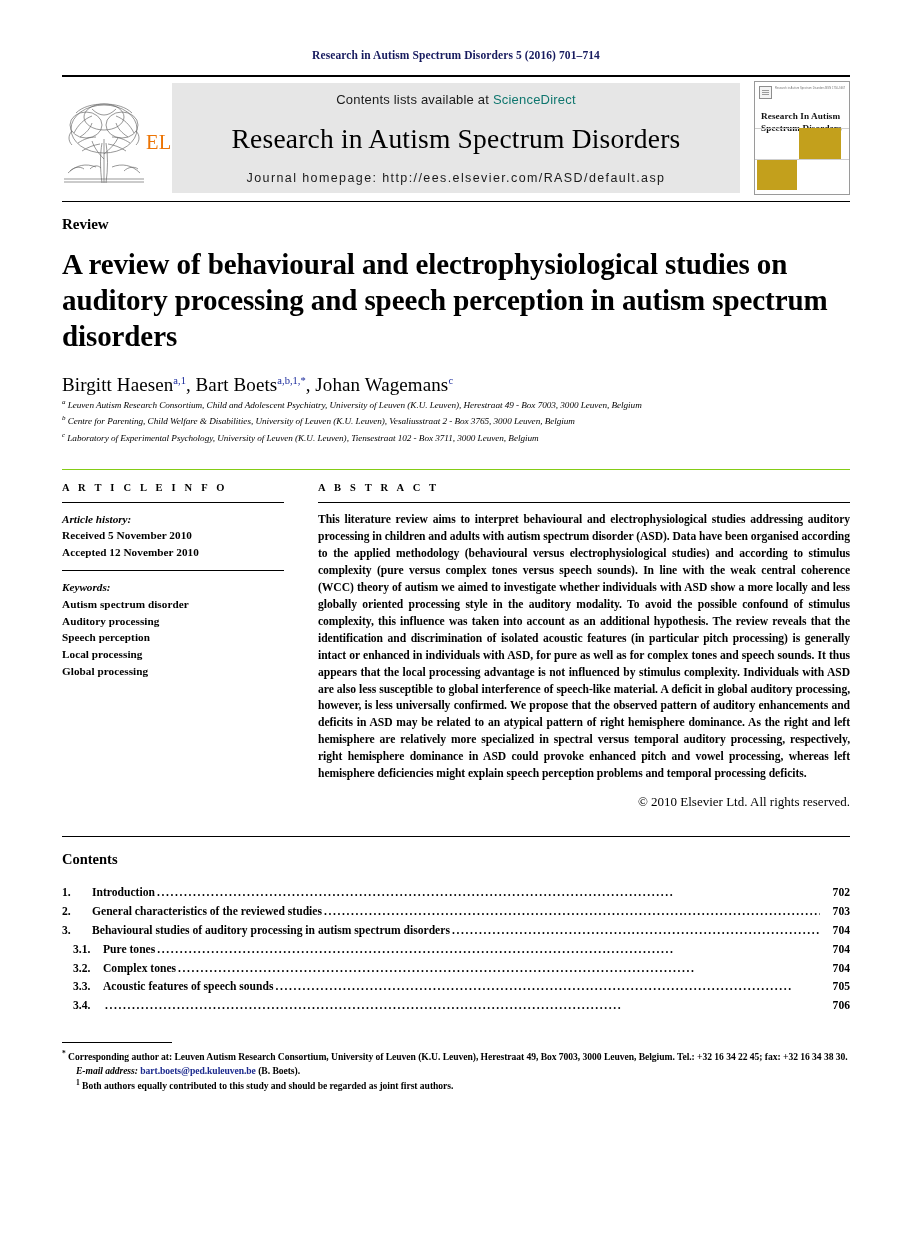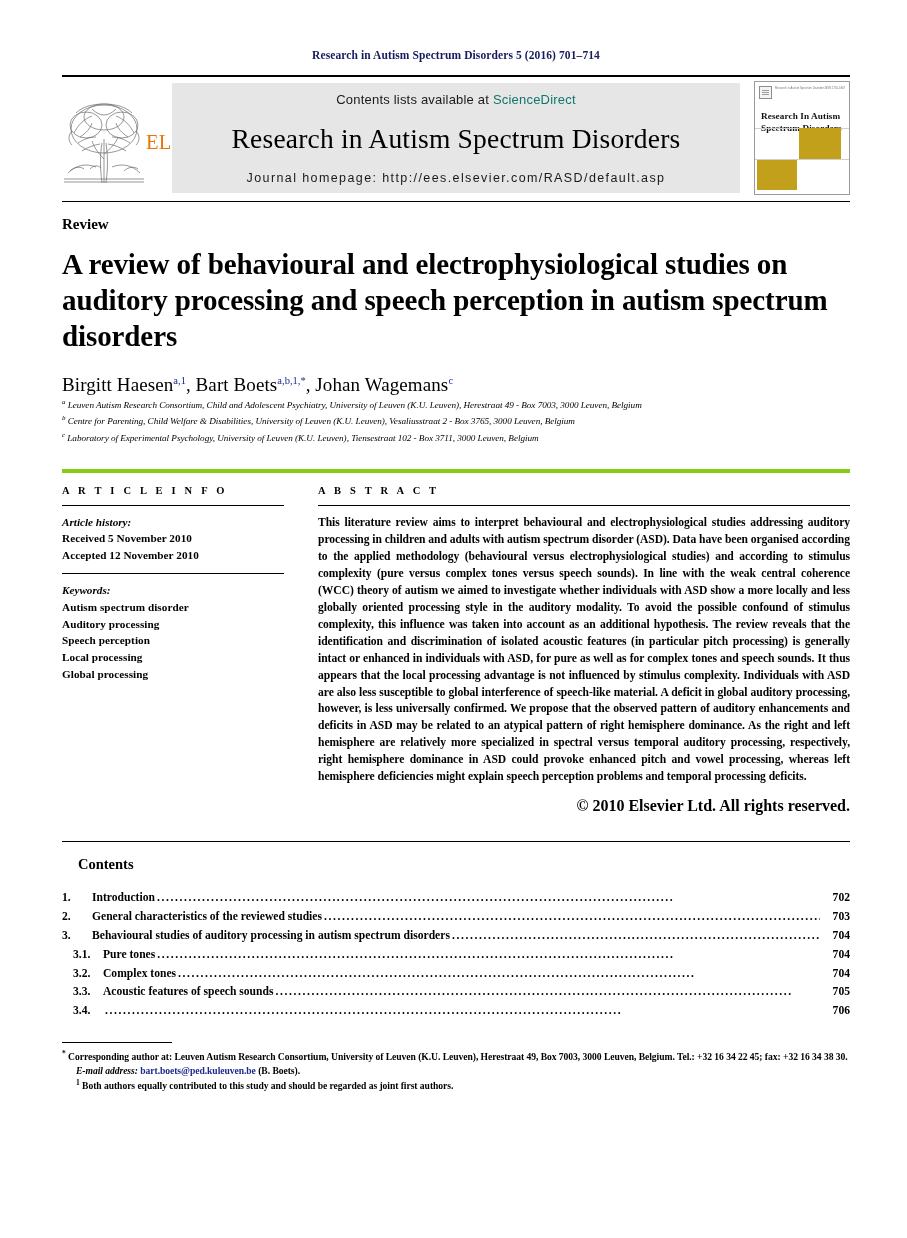--- a/index.html
+++ b/index.html
@@ -222,21 +222,21 @@
   }
   .affil:first-of-type { margin-top: 6px; }
   .affil sup {
     font-size: 7px;
     vertical-align: super;
   }
 
   
   .info-abstract {
     margin-top: 24px;
-    border-top: 4px solid #84cc16;
+    border-top: 1px solid #84cc16;
     padding-top: 12px;
     display: flex;
     gap: 34px;
   }
   .col-info { flex: 0 0 222px; width: 222px; }
   .col-abstract { flex: 1 1 auto; }
 
   .sec-head {
     font-family: "Liberation Serif", serif;
     font-weight: bold;
@@ -266,37 +266,36 @@
   .abstract-text {
     font-family: "Liberation Serif", serif;
     font-weight: bold;
     font-size: 11.6px;
     line-height: 1.465;
     text-align: justify;
     letter-spacing: -0.05px;
   }
   .copyright {
     font-family: "Liberation Serif", serif;
-    font-weight: bold;
-    font-size: 16px;
+    font-weight: normal;
+    font-size: 13px;
     text-align: right;
     margin-top: 11px;
   }
 
   
   .contents-wrap {
     margin-top: 26px;
     border-top: 1px solid #000;
     padding-top: 14px;
   }
   .contents-head {
     font-family: "Liberation Serif", serif;
     font-weight: bold;
     font-size: 14.5px;
-    margin-left: 16px;
   }
   .toc { margin-top: 16px; }
   .toc-row {
     display: flex;
     align-items: baseline;
     font-family: "Liberation Serif", serif;
     font-weight: bold;
     font-size: 11.6px;
     line-height: 1.62;
     white-space: nowrap;

